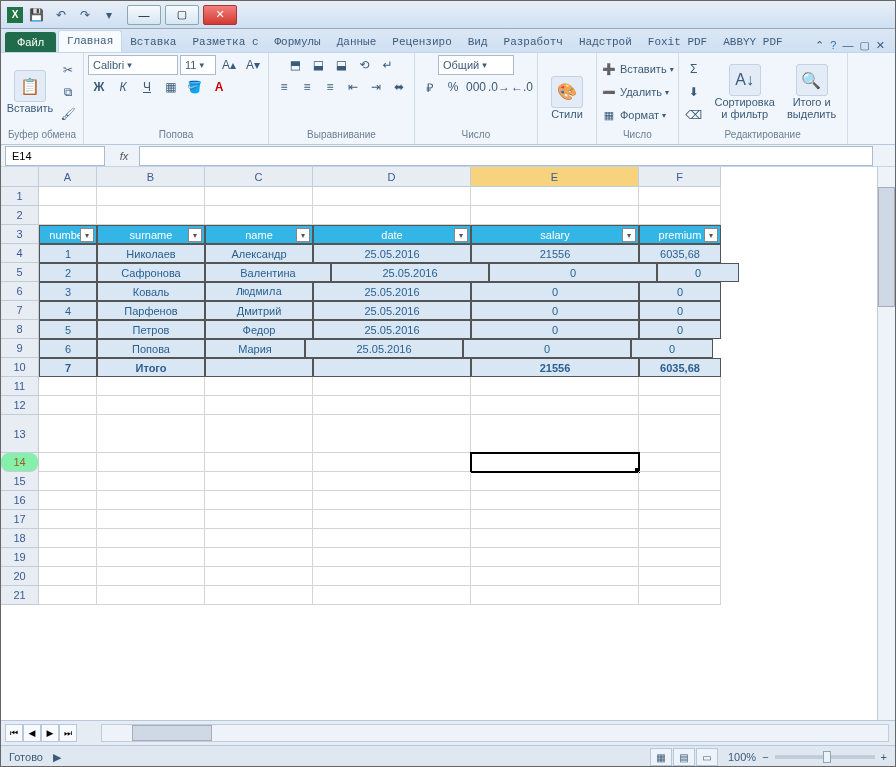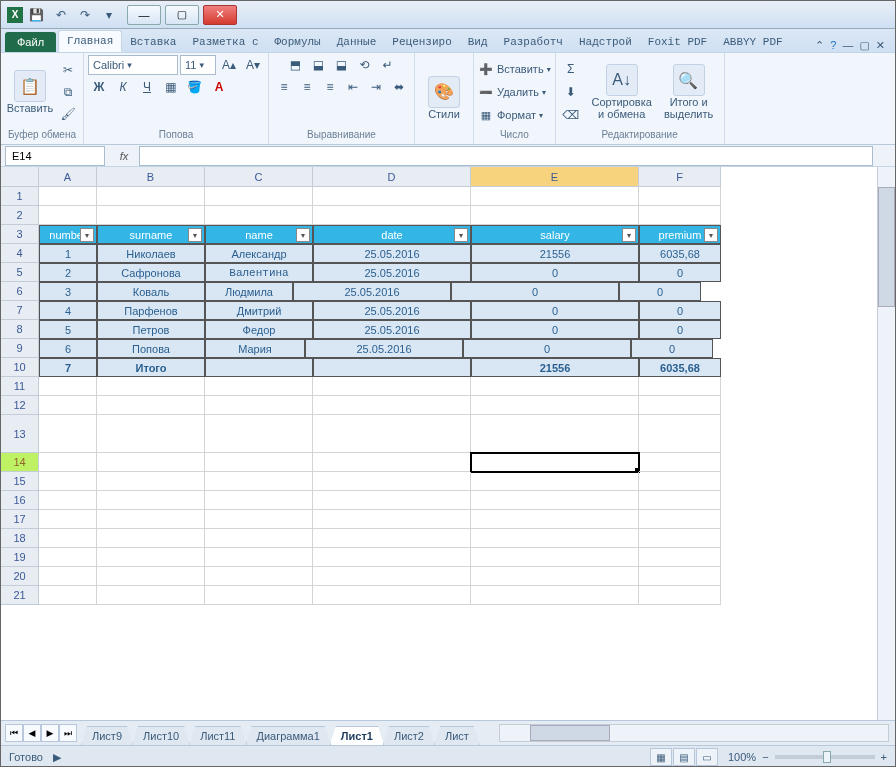--- a/index.html
+++ b/index.html
@@ -43,21 +43,21 @@
 .formula-input { flex:1; height:20px; border:1px solid #abc; background:#fff; margin-right:22px; padding:0 4px; }
 
 
 .grid-area { position:relative; height: calc(767px - 28px - 24px - 92px - 22px - 25px - 23px); overflow:hidden; background:#fff; }
 .corner { position:absolute; left:0; top:0; width:38px; height:20px; background:#e8edf3; border-right:1px solid #c2cdd8; border-bottom:1px solid #c2cdd8; }
 .col-headers { position:absolute; left:38px; top:0; height:20px; display:flex; background:#e8edf3; border-bottom:1px solid #c2cdd8; }
 .col-headers .ch { border-right:1px solid #c2cdd8; display:flex; align-items:center; justify-content:center; font-size:11px; color:#3b5998; }
 .col-headers .ch.sel { background:#f7d37d; }
 .row-headers { position:absolute; left:0; top:20px; width:38px; background:#e8edf3; border-right:1px solid #c2cdd8; }
 .row-headers .rh { height:19px; border-bottom:1px solid #c2cdd8; display:flex; align-items:center; justify-content:center; font-size:11px; color:#3b5998; }
-.row-headers .rh.sel { background:#bef264; color:#91622a; }
+.row-headers .rh.sel { background:#86efac; color:#91622a;border-radius:8px; }
 .cells { position:absolute; left:38px; top:20px; }
 .cell-row { display:flex; height:19px; }
 .cell { border-right:1px solid #d4d4d4; border-bottom:1px solid #d4d4d4; font-size:11px; display:flex; align-items:center; justify-content:center; overflow:hidden; white-space:nowrap; }
 
 
 .thdr { background:#33b5e5; color:#fff; border:1px solid #555 !important; position:relative; }
 .thdr .filter { position:absolute; right:2px; top:2px; width:14px; height:14px; background:#fff; border:1px solid #888; display:flex; align-items:center; justify-content:center; font-size:8px; color:#555; cursor:pointer; }
 .trow { background:#d9e7f5; color:#2a5f8f; border:1px solid #555 !important; }
 .ttot { background:#d9e7f5; color:#2a5f8f; font-weight:bold; border:1px solid #555 !important; }
 .selcell { outline:2px solid #000; outline-offset:-1px; }
@@ -173,20 +173,33 @@
         <div class="small-btn">≡</div>
         <div class="small-btn">≡</div>
         <div class="small-btn">⇤</div>
         <div class="small-btn">⇥</div>
         <div class="small-btn">⬌</div>
       </div>
     </div>
     <div class="group-label">Выравнивание</div>
   </div>
 
+  <div class="group">
+    <div class="group-body" style="flex-direction:column; gap:2px;">
+      <div class="font-select dropdown-arrow" style="width:76px;">Общий</div>
+      <div style="display:flex; gap:1px;">
+        <div class="small-btn">₽</div>
+        <div class="small-btn">%</div>
+        <div class="small-btn">000</div>
+        <div class="small-btn">.0→</div>
+        <div class="small-btn">←.0</div>
+      </div>
+    </div>
+    <div class="group-label">Число</div>
+  </div>
 
   <div class="group">
     <div class="group-body">
       <div class="big-btn">
         <div class="ico">🎨</div>
         <span>Стили</span>
       </div>
     </div>
     <div class="group-label"></div>
   </div>
@@ -216,21 +229,21 @@
 
   <div class="group">
     <div class="group-body">
       <div class="small-col" style="gap:3px; margin-right:4px;">
         <div class="small-btn">Σ</div>
         <div class="small-btn">⬇</div>
         <div class="small-btn">⌫</div>
       </div>
       <div class="big-btn" style="width:68px;">
         <div class="ico">A↓</div>
-        <span style="text-align:center;">Сортировка и обмена</span>
+        <span style="text-align:center;">Сортировка и фильтр</span>
       </div>
       <div class="big-btn" style="width:62px;">
         <div class="ico">🔍</div>
         <span style="text-align:center;">Итого и выделить</span>
       </div>
     </div>
     <div class="group-label">Редактирование</div>
   </div>
 </div>
 
@@ -302,29 +315,29 @@
         <div class="cell trow" style="width: 58px; position: relative;">1</div>
         <div class="cell trow" style="width: 108px; position: relative;">Николаев</div>
         <div class="cell trow" style="width: 108px; position: relative;">Александр</div>
         <div class="cell trow" style="width: 158px; position: relative;">25.05.2016</div>
         <div class="cell trow" style="width: 168px; position: relative;">21556</div>
         <div class="cell trow" style="width: 82px; position: relative;">6035,68</div>
       </div>
       <div class="cell-row">
         <div class="cell trow" style="width: 58px; position: relative;">2</div>
         <div class="cell trow" style="width: 108px; position: relative;">Сафронова</div>
-        <div class="cell trow" style="width: 108px; position: relative; font-family: Liberation Mono, monospace;">Валентина</div>
+        <div class="cell trow" style="width: 126px; position: relative;">Валентина</div>
         <div class="cell trow" style="width: 158px; position: relative;">25.05.2016</div>
         <div class="cell trow" style="width: 168px; position: relative;">0</div>
         <div class="cell trow" style="width: 82px; position: relative;">0</div>
       </div>
       <div class="cell-row">
         <div class="cell trow" style="width: 58px; position: relative;">3</div>
         <div class="cell trow" style="width: 108px; position: relative;">Коваль</div>
-        <div class="cell trow" style="width: 88px; position: relative;">Людмила</div>
+        <div class="cell trow" style="width: 108px; position: relative; font-family: Liberation Mono, monospace;">Людмила</div>
         <div class="cell trow" style="width: 158px; position: relative;">25.05.2016</div>
         <div class="cell trow" style="width: 168px; position: relative;">0</div>
         <div class="cell trow" style="width: 82px; position: relative;">0</div>
       </div>
       <div class="cell-row">
         <div class="cell trow" style="width: 58px; position: relative;">4</div>
         <div class="cell trow" style="width: 108px; position: relative;">Парфенов</div>
         <div class="cell trow" style="width: 108px; position: relative;">Дмитрий</div>
         <div class="cell trow" style="width: 158px; position: relative;">25.05.2016</div>
         <div class="cell trow" style="width: 168px; position: relative;">0</div>
@@ -447,29 +460,20 @@
       <div class="vthumb"></div>
     </div>
 </div>
 
 <div class="sheet-bar">
   <div class="sheet-nav" id="sheet-nav">
       <div class="nav-btn">⏮</div>
       <div class="nav-btn">◀</div>
       <div class="nav-btn">▶</div>
       <div class="nav-btn">⏭</div>
-    </div>
-  <div class="sheet-tabs" id="sheet-tabs">
-      <div class="stab">Лист9</div>
-      <div class="stab">Лист10</div>
-      <div class="stab">Лист11</div>
-      <div class="stab">Диаграмма1</div>
-      <div class="stab active">Лист1</div>
-      <div class="stab">Лист2</div>
-      <div class="stab">Лист</div>
     </div>
   <div class="hscroll">
       <div class="thumb"></div>
     </div>
 </div>
 
 <div class="status-bar">
   <span>Готово</span>
   <span style="margin-left:10px;">▶</span>
   <div class="views">

